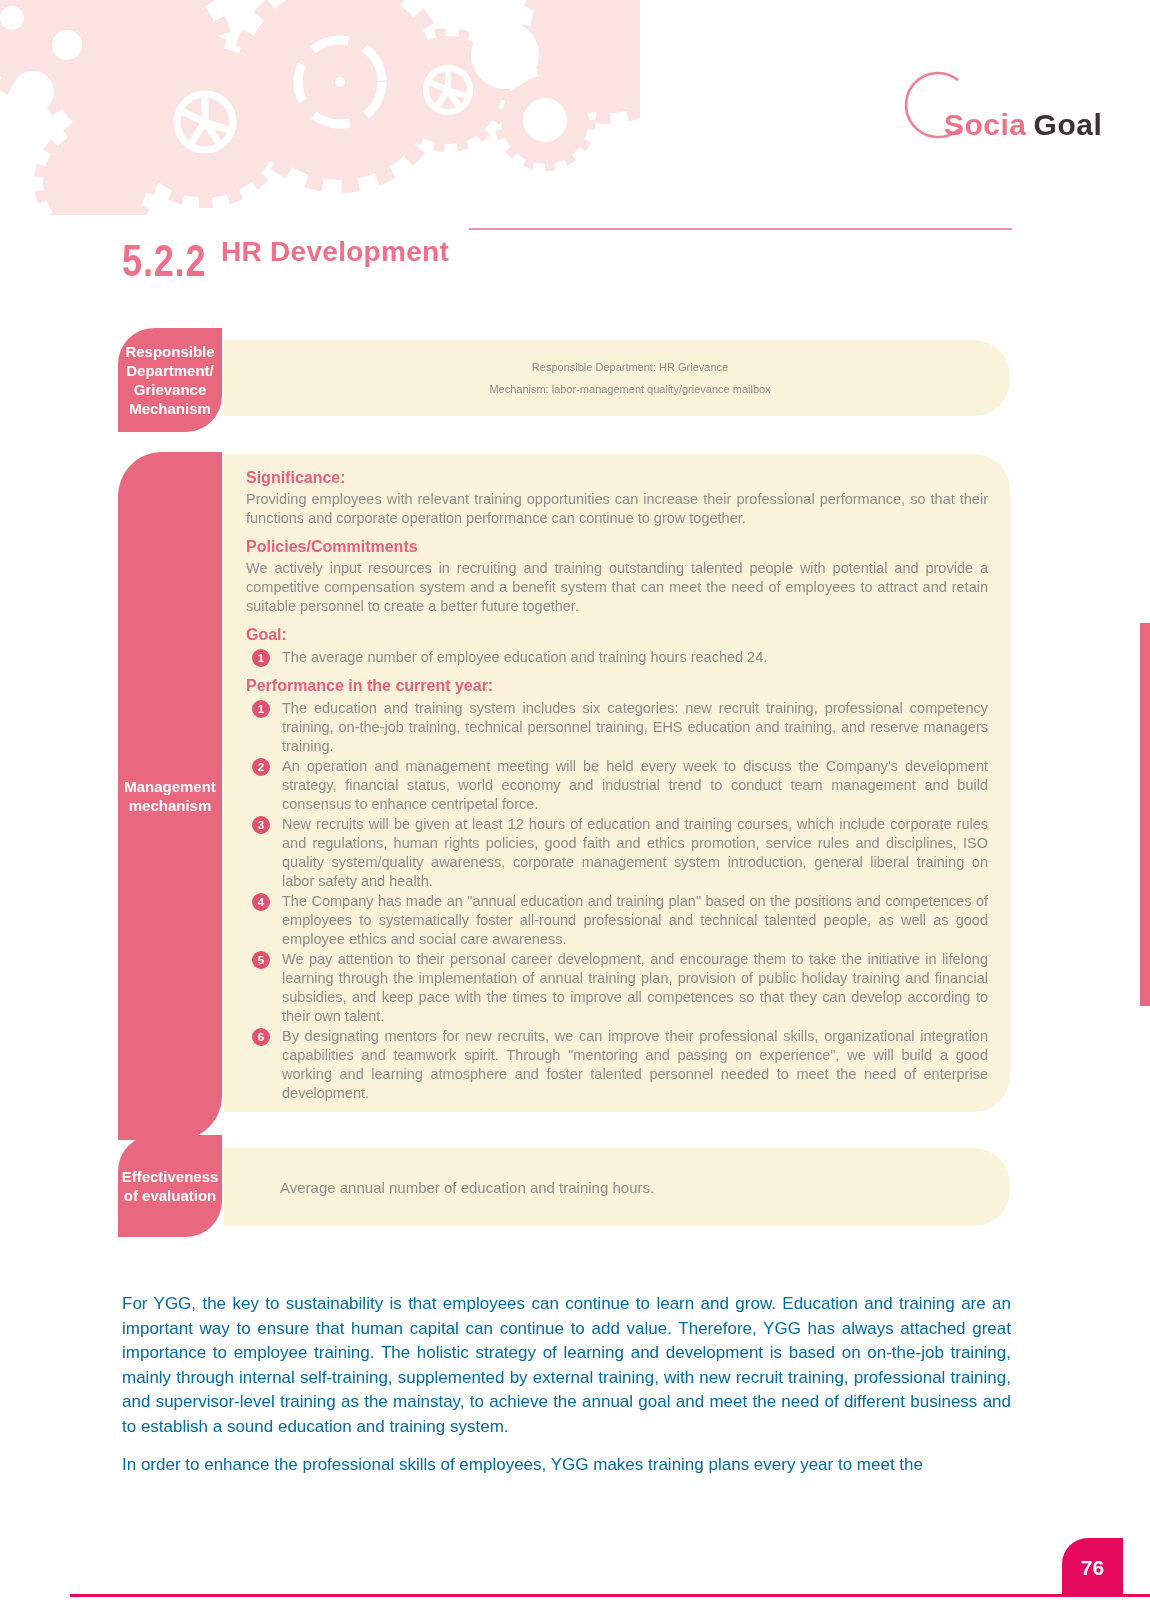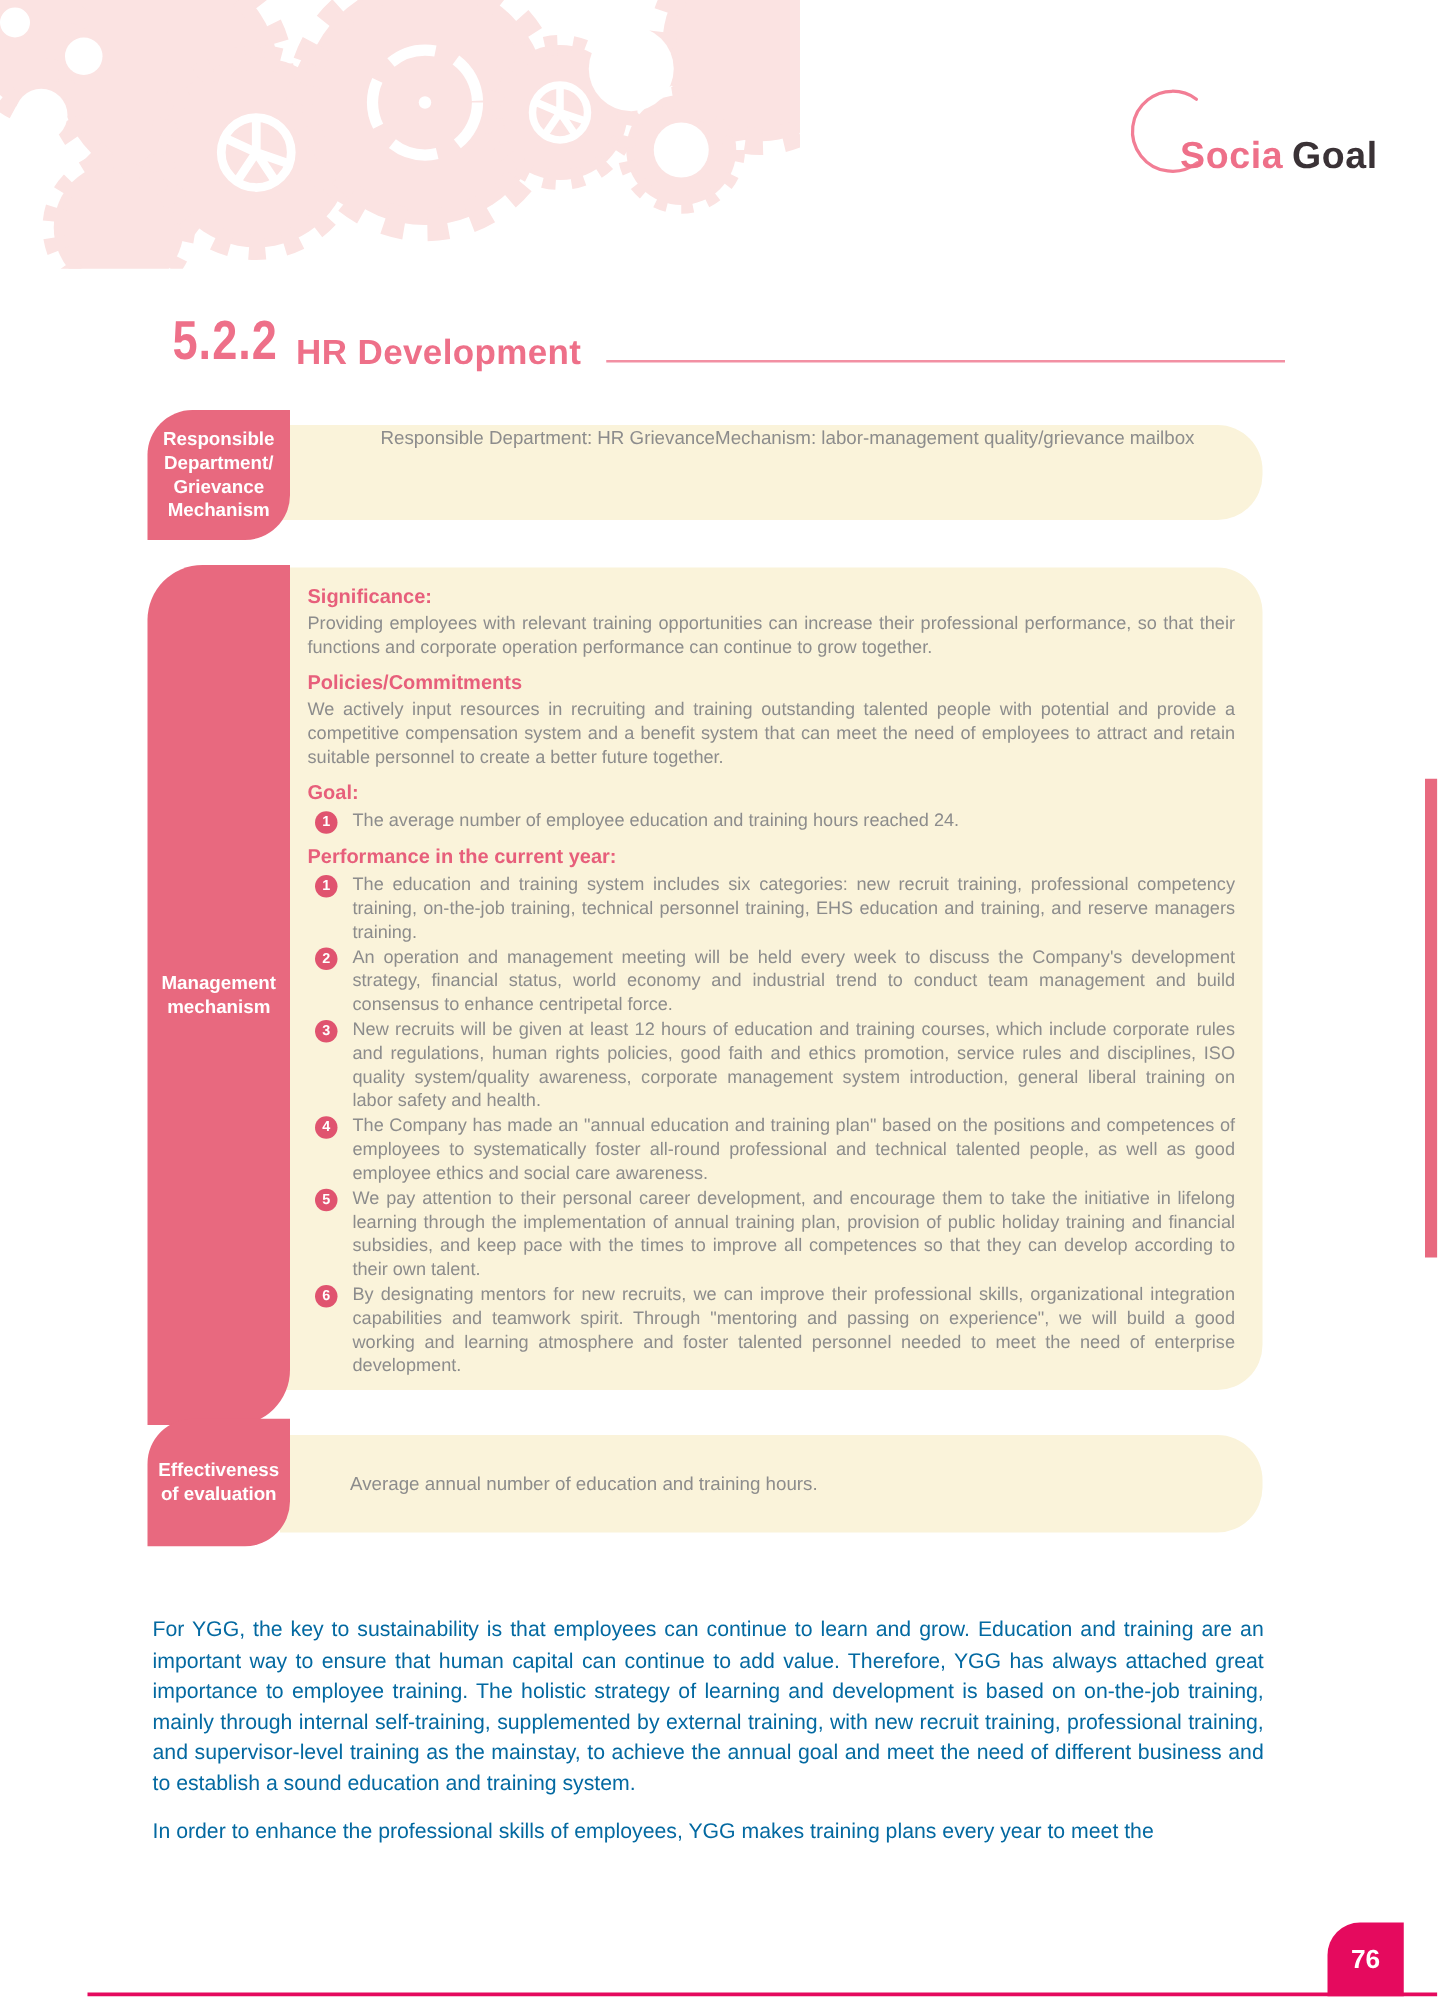--- a/index.html
+++ b/index.html
@@ -28,59 +28,59 @@
   .logo-text {
     position: absolute; left: 46px; top: 40px;
     font-size: 30px; font-weight: bold; letter-spacing: 0.5px;
     white-space: nowrap;
   }
   .brand-primary { color: #EE7089; }
   .brand-secondary { color: #3A3236; margin-left: 7px; }
 
   
   .heading {
-    position: absolute; left: 138px; top: 236px; width: 890px;
-    display: flex; align-items: flex-end; margin-top: 12px;
+    position: absolute; left: 122px; top: 236px; width: 890px;
+    display: flex; align-items: flex-start;
   }
   .heading-number {
     color: #EE7089; font-size: 44px; font-weight: bold;
     display: inline-block; transform: scaleX(0.82); transform-origin: left bottom;
     letter-spacing: 1px;
   }
   .heading-title {
     color: #EE7089; font-size: 28px; font-weight: bold;
     margin-left: -4px; letter-spacing: 0.3px;
     white-space: nowrap;
   }
   .heading-rule {
     flex: 1; height: 0; border-top: 2px solid #F290A3;
     margin-left: 20px; position: relative; top: -8px;
   }
 
   
   .tab {
-    position: absolute; left: 118px; width: 114px;
+    position: absolute; left: 118px; width: 104px;
     background: #E8697F; z-index: 2;
     display: flex; align-items: center; justify-content: center;
     text-align: center;
     color: #ffffff; font-weight: bold; font-size: 15px; line-height: 19px;
     padding: 6px 6px;
   }
   .cream {
     position: absolute; left: 224px; width: 786px;
     background: #FAF3DA; z-index: 1;
     border-radius: 0 36px 36px 0;
     color: #8C8C8C;
   }
 
   .tab-responsible { top: 328px; height: 104px; border-radius: 36px 0 36px 0; }
   .cream-responsible {
     top: 340px; height: 76px;
-    display: flex; flex-direction: row; justify-content: center;
-    padding-left: 26px; font-size: 15px; line-height: 22px;
+    display: flex; flex-direction: column; justify-content: center;
+    padding-left: 26px; font-size: 11px; line-height: 22px; align-items: center;
   }
 
   .tab-management { top: 452px; height: 688px; border-radius: 44px 0 44px 0; }
   .cream-management {
     top: 454px; height: 658px;
     padding: 14px 22px 10px 22px;
     font-size: 14.5px; line-height: 19px;
     overflow: hidden;
   }
   .cream-management p { text-align: justify; }

